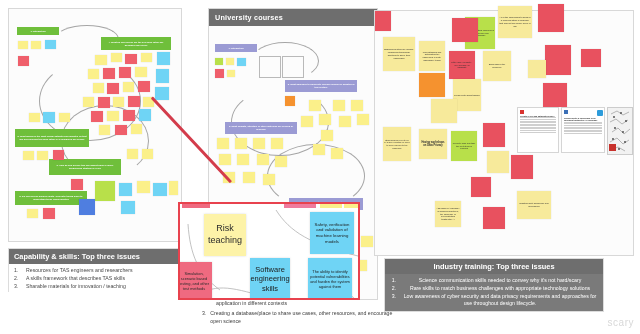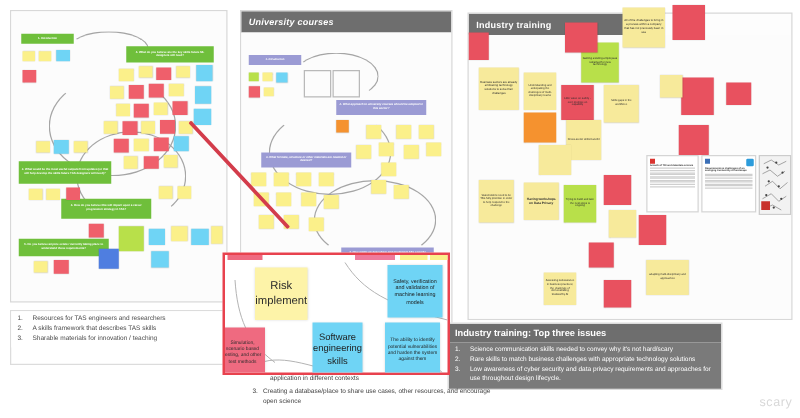--- a/index.html
+++ b/index.html
@@ -193,37 +193,38 @@
       <div class="note n-red" style="left:62px;top:170px;width:12px;height:11px;"></div>
       <div class="note n-blue" style="left:70px;top:190px;width:16px;height:16px;background:#4f7ee0;"></div>
       <div class="note n-blue" style="left:112px;top:192px;width:14px;height:13px;"></div>
 
       <div class="note n-yellow" style="left:18px;top:200px;width:11px;height:9px;"></div>
       <div class="note n-red" style="left:34px;top:199px;width:12px;height:11px;"></div>
     </div>
   </div>
 
   <div class="sum-grey" style="left:8px;top:248px;width:172px;height:42px;">
+    <div class="summary-head">Capability &amp; skills: Top three issues</div>
     <div class="summary-body" style="padding:3px 5px;">
       <div class="sum-line">
         <span class="sum-num">1.</span>
         <span class="sum-txt">Resources for TAS engineers and researchers</span>
       </div>
       <div class="sum-line">
         <span class="sum-num">2.</span>
         <span class="sum-txt">A skills framework that describes TAS skills</span>
       </div>
       <div class="sum-line">
         <span class="sum-num">3.</span>
         <span class="sum-txt">Sharable materials for innovation / teaching</span>
       </div>
     </div>
   </div>
 
-  <div class="panel" style="left:192px;top:8px;width:168px;height:290px;font-style:italic;">
+  <div class="panel" style="left:208px;top:8px;width:168px;height:290px;">
     <div class="panel-head">University courses</div>
     <div class="canvas">
 
       <div class="curve" style="left:42px;top:16px;width:66px;height:36px;border-color:#a5a5a5;border-bottom-color:transparent;border-left-color:transparent;"></div>
       <div class="curve" style="left:22px;top:62px;width:96px;height:66px;border-color:#a5a5a5;border-top-color:transparent;"></div>
       <div class="curve" style="left:58px;top:118px;width:96px;height:62px;border-color:#a5a5a5;border-bottom-color:transparent;"></div>
       <div class="curve" style="left:30px;top:176px;width:110px;height:58px;border-color:#a5a5a5;border-top-color:transparent;"></div>
 
       <div class="hdr h-purple" style="left:6px;top:18px;width:42px;height:8px;font-size:2.2px;">1. Introduction</div>
       <div class="hdr h-purple" style="left:76px;top:54px;width:72px;height:12px;">2. What approach to university courses should be adopted in this sector?</div>
@@ -273,21 +274,20 @@
 
       <div class="note n-pink" style="left:110px;top:216px;width:14px;height:18px;"></div>
       <div class="note n-pink" style="left:128px;top:216px;width:14px;height:18px;"></div>
       <div class="note n-yellow" style="left:146px;top:234px;width:12px;height:11px;"></div>
       <div class="note n-pink" style="left:76px;top:252px;width:16px;height:16px;"></div>
       <div class="note n-pink" style="left:96px;top:252px;width:16px;height:16px;"></div>
     </div>
   </div>
 
   <div class="panel" style="left:374px;top:10px;width:258px;height:244px;">
-    <div class="panel-head" style="width:135px;">Industry training</div>
     <div class="canvas">
 
       <div class="note n-yellow2" style="left:8px;top:26px;width:32px;height:34px;font-size:2.3px;">Business sectors are already embracing technology solutions to solve their challenges</div>
       <div class="note n-yellow2" style="left:44px;top:30px;width:26px;height:30px;font-size:2.2px;">Understanding and anticipating the challenges of multi-disciplinary teams</div>
       <div class="note n-orange" style="left:44px;top:62px;width:26px;height:24px;"></div>
       <div class="note n-red2" style="left:74px;top:40px;width:26px;height:28px;font-size:2.2px;">Little value on safety - over promise on capability</div>
       <div class="note n-green" style="left:90px;top:6px;width:30px;height:32px;font-size:2.3px;">Getting existing employees retrained for new technology</div>
       <div class="note n-yellow2" style="left:78px;top:68px;width:28px;height:32px;font-size:2.2px;">Cross-sector skills transfer</div>
       <div class="note n-yellow2" style="left:108px;top:40px;width:28px;height:30px;font-size:2.2px;">Skills gaps in the workforce</div>
 
@@ -375,21 +375,21 @@
         </svg>
       </div>
     </div>
   </div>
 
   <div class="note n-red2" style="left:452px;top:18px;width:26px;height:24px;z-index:5;"></div>
   <div class="note n-yellow2" style="left:498px;top:6px;width:34px;height:32px;font-size:2.3px;z-index:5;">All of the challenges to bring in a process within a company that has not previously been in use</div>
   <div class="note n-red2" style="left:538px;top:4px;width:26px;height:28px;z-index:5;"></div>
   <div class="note n-yellow2" style="left:528px;top:60px;width:18px;height:18px;z-index:5;"></div>
 
-  <div class="summary" style="left:358px;top:258px;width:218px;height:52px;">
+  <div class="summary" style="left:384px;top:258px;width:218px;height:52px;text-align:center;">
     <div class="summary-head">Industry training: Top three issues</div>
     <div class="summary-body">
       <div class="sum-line">
         <span class="sum-num">1.</span>
         <span class="sum-txt">Science communication skills needed to convey why it's not hard/scary</span>
       </div>
       <div class="sum-line">
         <span class="sum-num">2.</span>
         <span class="sum-txt">Rare skills to match business challenges with appropriate technology solutions</span>
       </div>
@@ -409,21 +409,21 @@
     <div class="stripnote" style="left:140px;top:-2px;width:22px;height:6px;background:#fbf08a;"></div>
     <div class="stripnote" style="left:164px;top:-2px;width:16px;height:6px;background:#fbf08a;"></div>
 
     <svg style="position:absolute;left:0;top:0;width:182px;height:98px;">
       <path d="M8 20 C 10 50, 18 70, 40 86" stroke="#b3b3b3" stroke-width=".8" fill="none"></path>
       <path d="M96 6 C 110 28, 130 40, 178 52" stroke="#b3b3b3" stroke-width=".8" fill="none"></path>
       <path d="M20 90 C 40 78, 60 86, 96 96" stroke="#b3b3b3" stroke-width=".8" fill="none"></path>
       <path d="M130 60 C 150 70, 160 82, 176 96" stroke="#b3b3b3" stroke-width=".8" fill="none"></path>
     </svg>
 
-    <div class="c-note c-yellow c-big" style="left:24px;top:10px;width:42px;height:42px;">Risk implement</div>
+    <div class="c-note c-yellow c-big" style="left:24px;top:10px;width:42px;height:42px;">Risk teaching</div>
 
     <div class="c-note c-blue c-mid" style="left:70px;top:54px;width:40px;height:42px;">Software engineering skills</div>
 
     <div class="c-note c-blue c-small" style="left:130px;top:8px;width:44px;height:42px;">Safety, verification and validation of machine learning models</div>
 
     <div class="c-note c-blue c-tiny" style="left:128px;top:54px;width:44px;height:42px;">The ability to identify potential vulnerabilities and harden the system against them</div>
 
     <div class="c-note c-pink c-tiny" style="left:-4px;top:58px;width:36px;height:38px;">Simulation, scenario based testing, and other test methods</div>
   </div>
 

